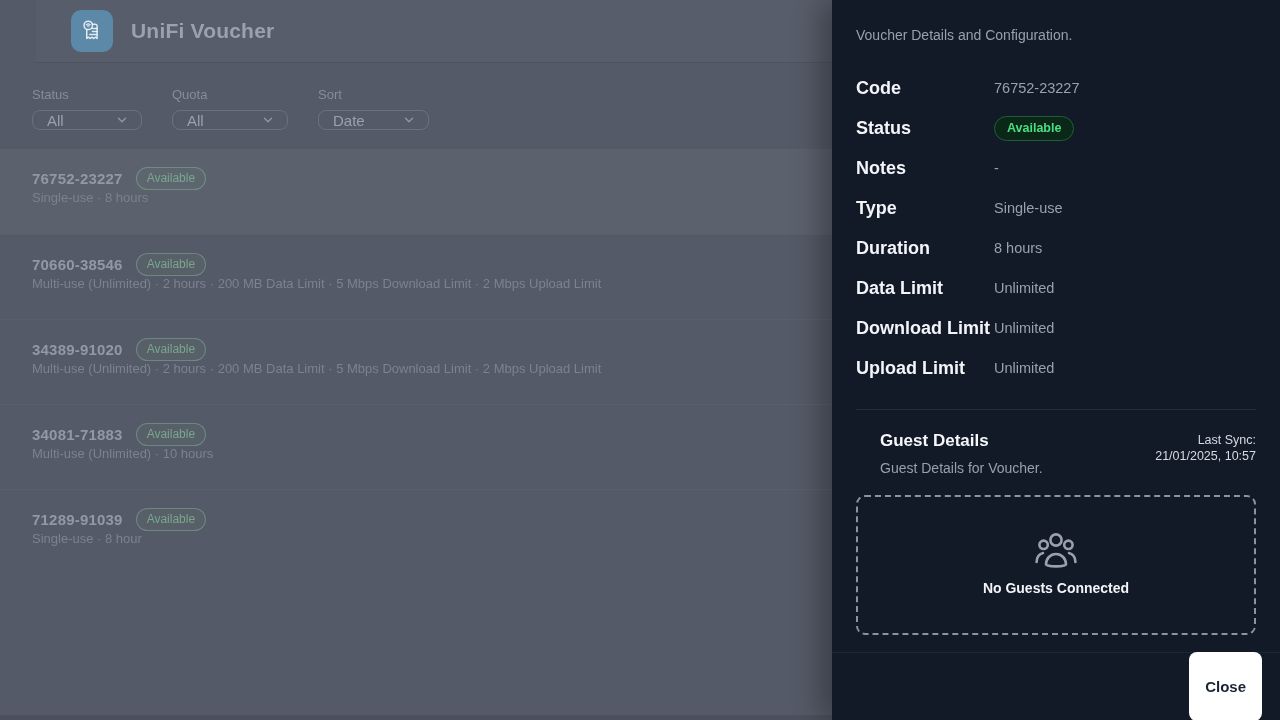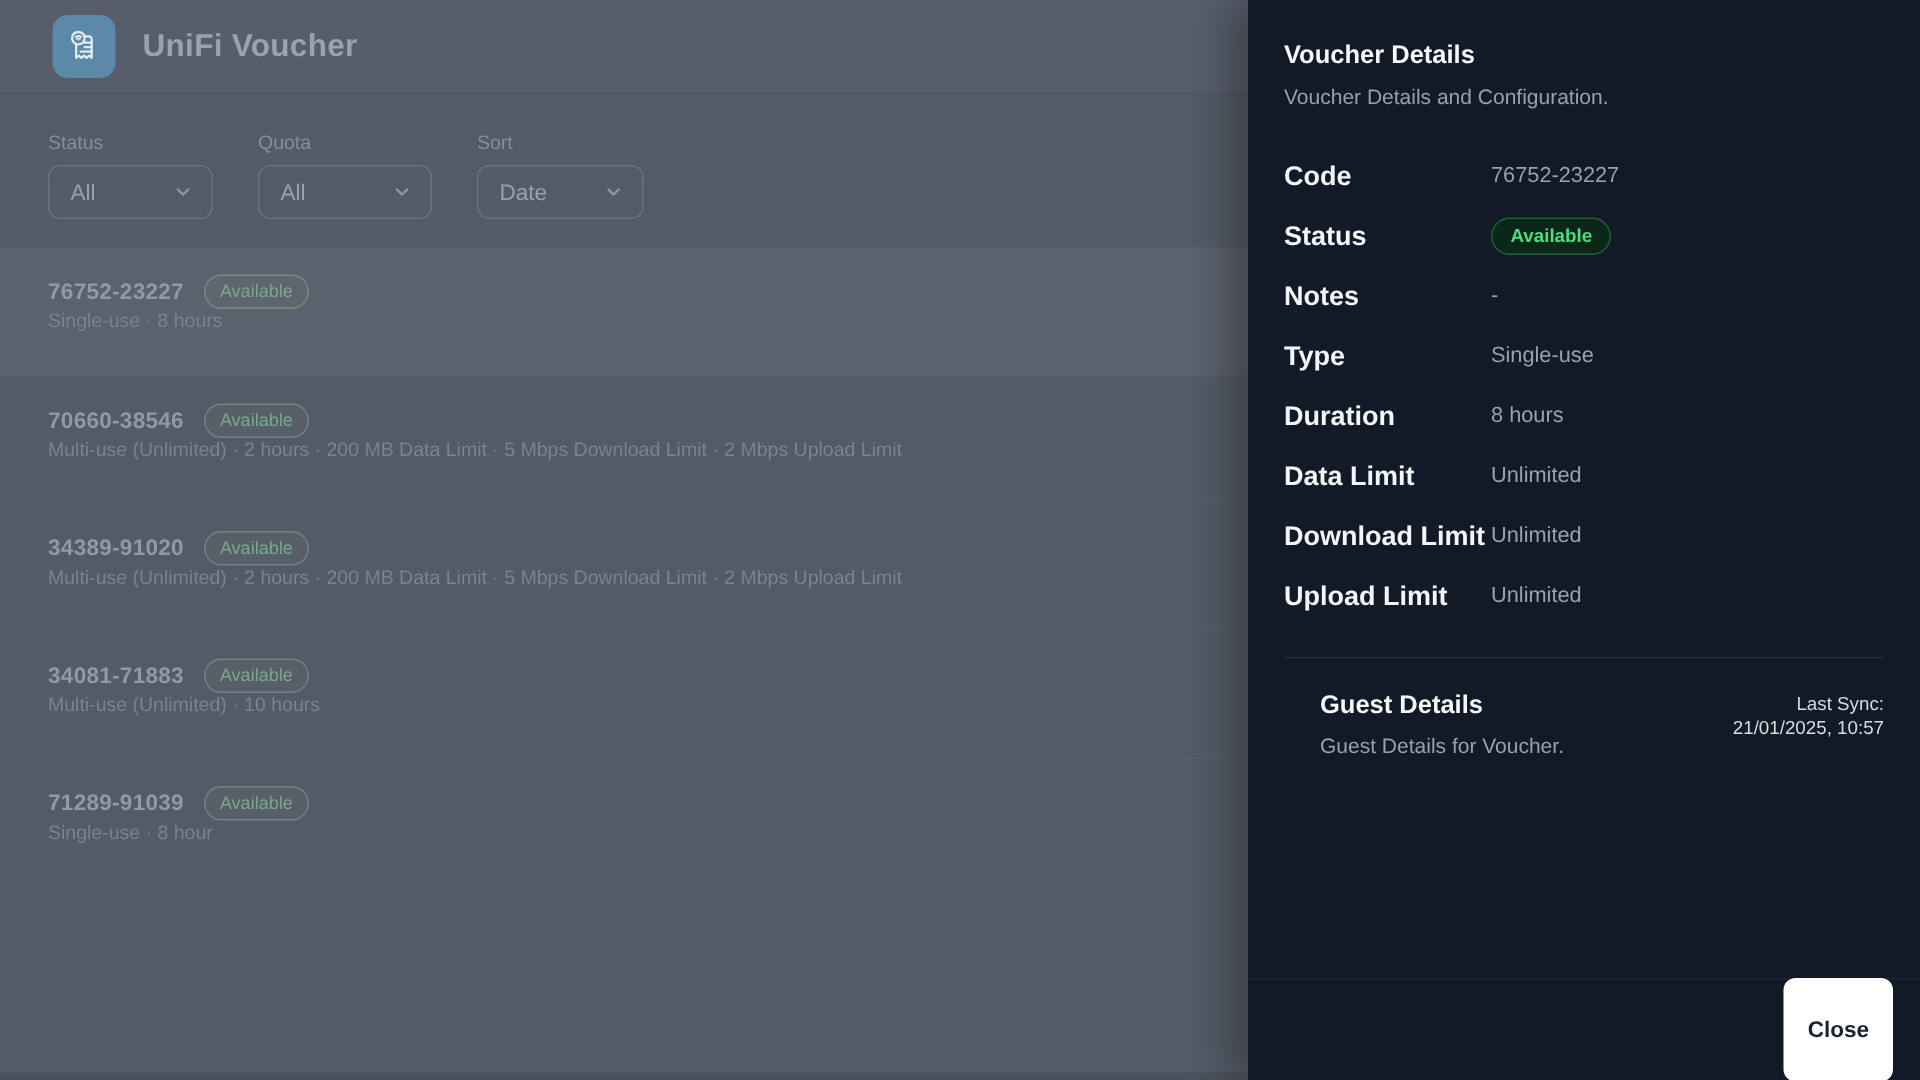--- a/index.html
+++ b/index.html
@@ -8,32 +8,32 @@
     font-family: "Liberation Sans", "DejaVu Sans", sans-serif;
     background: #545a67;
   }
   .screen { position: relative; width: 1280px; height: 720px; overflow: hidden; }
 
   
   .main { position: absolute; left: 0; top: 0; width: 832px; height: 720px; background: #545a67; }
   .app-header {
     height: 63px; background: #585d6b;
     border-bottom: 1px solid rgba(0,0,0,0.10);
-    display: flex; align-items: center; gap: 18px; padding-left: 35px;
+    display: flex; align-items: center; gap: 18px; padding-left: 35px; margin-left: 36px;
   }
   .app-icon {
     width: 42px; height: 42px; border-radius: 10px; background: #5c89a8;
     display: flex; align-items: center; justify-content: center; flex: 0 0 auto;
   }
   .app-title { font-size: 21px; font-weight: bold; color: #9ba1ad; letter-spacing: .2px; }
 
   .filters { display: flex; gap: 30px; padding: 24px 32px 0 32px; }
   .filter-label { font-size: 13px; color: #868c98; margin-bottom: 8px; }
   .select-box {
-    height: 36px; border: 1px solid #6b7180; border-radius: 8px;
+    height: 20px; border: 1px solid #6b7180; border-radius: 8px;
     display: flex; align-items: center; justify-content: space-between;
     padding: 0 12px 0 14px; cursor: pointer;
   }
   .select-box .sel-val { font-size: 15px; color: #9aa0ac; }
   .w-status { width: 110px; } .w-quota { width: 116px; } .w-sort { width: 111px; }
 
   .voucher-list { margin-top: 19px; }
   .vrow { height: 85px; padding: 18px 32px 0 32px; cursor: pointer; }
   .vrow + .vrow { border-top: 1px solid rgba(255,255,255,0.03); }
   .vrow.selected { background: rgba(255,255,255,0.045); }
@@ -177,21 +177,20 @@
       </div>
 
     </div>
 
     <div class="bottom-strip"></div>
   </div>
 
   <aside class="panel">
     <div class="panel-scroll">
 
-      <div class="panel-title">Voucher Details</div>
       <div class="panel-sub">Voucher Details and Configuration.</div>
 
       <div>
         <div class="field-row">
           <span class="field-label">Code</span>
           <span class="field-value">76752-23227</span>
         </div>
         <div class="field-row">
           <span class="field-label">Status</span>
           <span class="badge-green">Available</span>
@@ -228,20 +227,31 @@
         <div>
           <div class="panel-title">Guest Details</div>
           <div class="panel-sub" style="margin-bottom:0">Guest Details for Voucher.</div>
         </div>
         <div class="last-sync">
           <div>Last Sync:</div>
           <div>21/01/2025, 10:57</div>
         </div>
       </div>
 
+      <div class="guest-empty">
+        <svg width="46" height="40" viewBox="0 0 46 40" fill="none" stroke="#9aa1ac" stroke-width="2.6" stroke-linecap="round" stroke-linejoin="round">
+          <circle cx="23" cy="9" r="5.6"></circle>
+          <circle cx="10.6" cy="13.8" r="4.2"></circle>
+          <circle cx="35.4" cy="13.8" r="4.2"></circle>
+          <path d="M13 33.6c0-6.2 4.4-10.6 10-10.6s10 4.4 10 10.6c0 1-4.4 1.8-10 1.8s-10-.8-10-1.8z"></path>
+          <path d="M3.6 31c0-4.6 2.5-7.9 6.4-9"></path>
+          <path d="M42.4 31c0-4.6-2.5-7.9-6.4-9"></path>
+        </svg>
+        <div class="guest-empty-text">No Guests Connected</div>
+      </div>
 
     </div>
 
     <div class="panel-footer">
       <button class="close-btn">Close</button>
     </div>
   </aside>
 
 </div>
 

